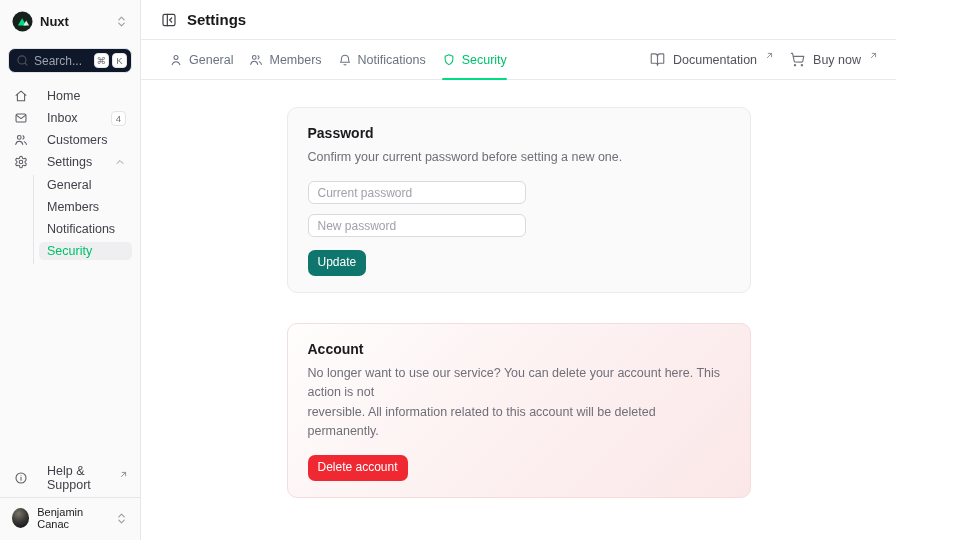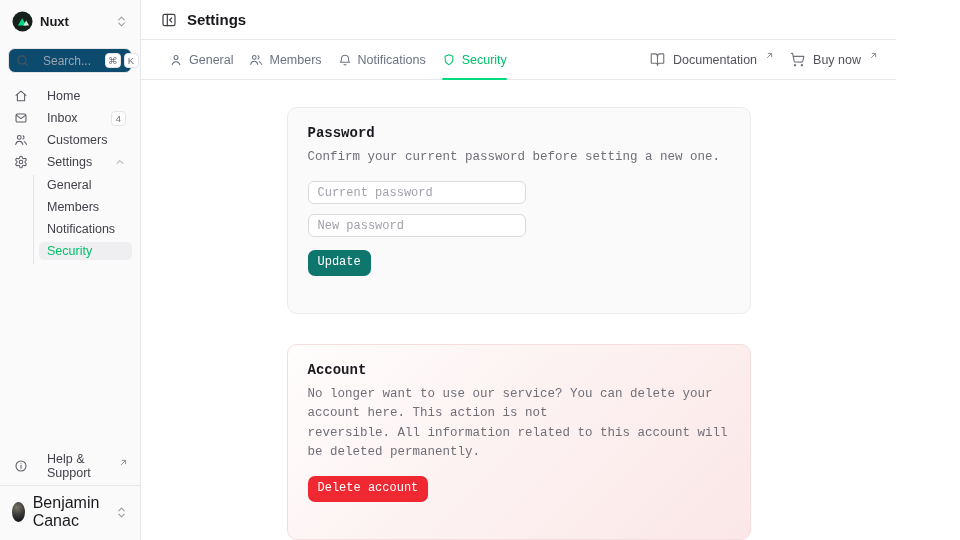--- a/index.html
+++ b/index.html
@@ -16,22 +16,22 @@
   .sidebar {
     width:141px; min-width:141px; height:540px;
     background:#fafafa; border-right:1px solid #e7e7ea;
     display:flex; flex-direction:column; padding:8px 8px 6px;
   }
   .ws-switcher { display:flex; align-items:center; gap:7px; padding:3px 4px; border-radius:6px; cursor:pointer; }
   .ws-name { font-size:13px; font-weight:700; color:#1b1b1f; }
   .ws-switcher .chev { margin-left:auto; color:#9a9aa3; display:flex; }
 
   .searchbar {
-    margin-top:13px; height:25px; display:flex; align-items:center; gap:14px;
-    background:#0c4a6e; border:1px solid #e4e4e7; border-radius:7px; padding:0 4px 0 7px;
+    margin-top:13px; height:25px; display:flex; align-items:center; gap:5px;
+    background:#0f172a; border:1px solid #e4e4e7; border-radius:7px; padding:0 4px 0 7px;
     cursor:text;
   }
   .searchbar .ph { font-size:12px; color:#9ca3af; }
   .kbds { margin-left:auto; display:flex; gap:3px; }
   kbd {
     font-family:"Liberation Sans","DejaVu Sans",sans-serif;
     font-size:9.5px; color:#71717a; background:#fff;
     border:1px solid #e4e4e7; border-radius:4px;
     min-width:15px; height:15px; display:inline-flex; align-items:center; justify-content:center;
     padding:0 2px;
@@ -56,21 +56,21 @@
   }
   .sub-item.active { background:#efeff1; color:#00c16a; }
 
   .sb-footer { margin-top:auto; display:flex; flex-direction:column; }
   .divider { border:none; border-top:1px solid #e7e7ea; margin:6px -8px 0; }
   .user-row { display:flex; align-items:center; gap:8px; padding:8px 4px 4px; cursor:pointer; }
   .avatar {
     width:20px; height:20px; border-radius:50%;
     background:radial-gradient(circle at 38% 28%, #7a7668 0%, #3a3a38 45%, #151518 85%);
   }
-  .user-name { font-size:16px; font-weight:500; color:#1b1b1f; }
+  .user-name { font-size:11px; font-weight:500; color:#1b1b1f; }
   .user-row .chev { margin-left:auto; color:#9a9aa3; display:flex; }
 
   .extlink { position:relative; top:-4px; left:1px; color:#8f8f98; display:inline-flex; }
 
   
   .main { flex:1; display:flex; flex-direction:column; background:#fff; min-width:0; }
   .topbar { height:40px; min-height:40px; border-bottom:1px solid #e9e9ec; display:flex; align-items:center; gap:10px; padding:0 20px; }
   .panel-icon { display:flex; color:#3f3f46; cursor:pointer; }
   .page-title { font-size:15px; font-weight:700; color:#18181b; margin:0; }
 
@@ -82,21 +82,21 @@
   .tab.active::after {
     content:""; position:absolute; left:0; right:0; bottom:-1px; height:2px;
     background:#00dc82; border-radius:2px;
   }
   .top-links { margin-left:auto; display:flex; gap:18px; align-items:center; }
   .top-link { display:flex; align-items:center; gap:8px; font-size:12.5px; font-weight:500; color:#52525b; cursor:pointer; }
   .top-link .licon { display:flex; color:#71717a; }
 
   
   .content { flex:1; overflow:hidden; padding-top:27px; display:flex; flex-direction:column; align-items:center; gap:30px; }
-  .card { width:464px; border-radius:10px; padding:17px 20px 37px;font-family:Liberation Mono, monospace; }
+  .card { width:464px; border-radius:10px; padding:17px 20px 16px; }
   .card-password { background:#fafafa; border:1px solid #ebebee; }
   .card-account {
     background:linear-gradient(135deg, #fffdfd 0%, #fdf2f2 45%, #fbe7e8 100%);
     border:1px solid #f5dcdd;
   }
   .card-title { font-size:14px; font-weight:700; color:#1b1b1f; margin:0 0 7px; }
   .card-desc { font-size:12.5px; color:#6f6f78; line-height:1.55; margin:0 0 14px; }
   .card-desc span { display:block; }
   .pw-input {
     display:block; width:218px; height:23px; margin-bottom:10px;

